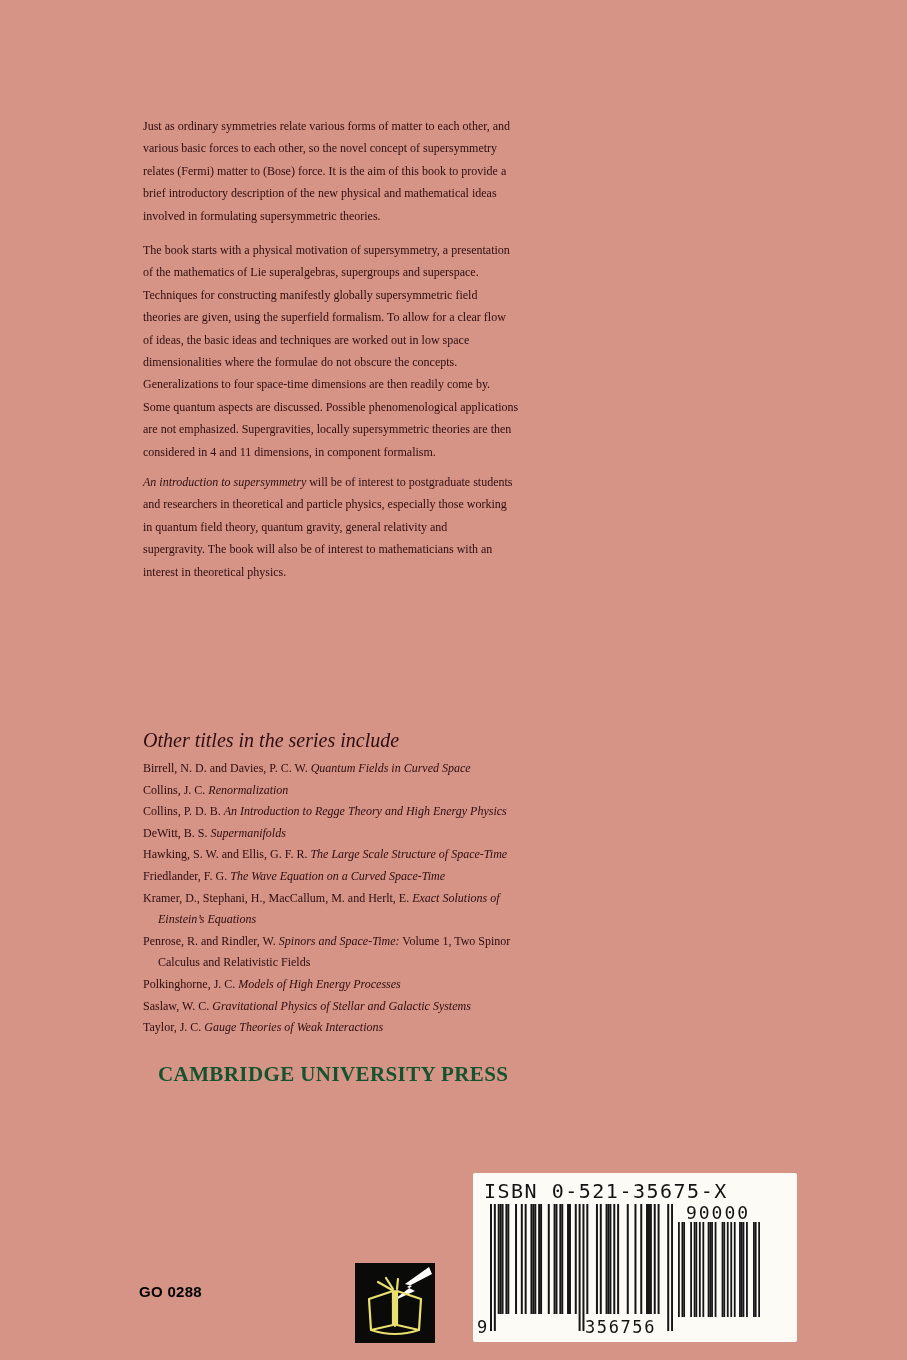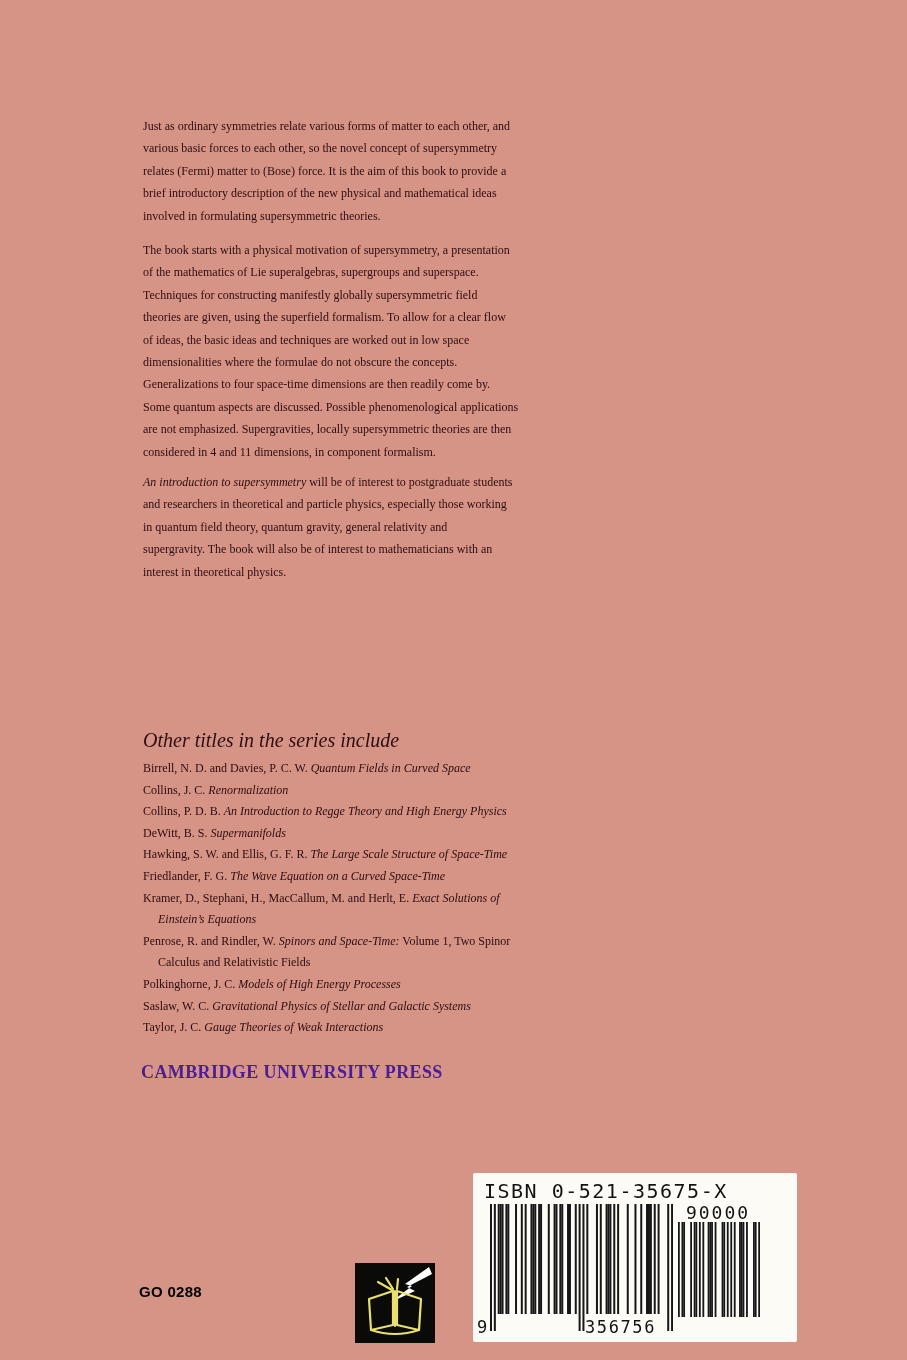--- a/index.html
+++ b/index.html
@@ -21,23 +21,23 @@
     position:absolute;left:143px;top:730px;width:700px;
     font-size:20px;font-style:italic;line-height:21px;
   }
   #book-list{
     position:absolute;left:143px;top:758px;width:710px;
     font-size:12px;line-height:21.6px;
   }
   .book{white-space:pre-line;padding-left:15px;text-indent:-15px;}
   .book .ti{font-style:italic;}
   #publisher{
-    position:absolute;left:141px;top:1062px;width:700px;
-    font-size:18px;font-weight:bold;letter-spacing:0.4px;
-    color:#4c1d95;
+    position:absolute;left:158px;top:1062px;width:700px;
+    font-size:21px;font-weight:bold;letter-spacing:0.4px;
+    color:#14532d;
   }
   #print-code{
     position:absolute;left:139px;top:1283px;
     font-family:"Liberation Sans",sans-serif;
     font-size:15px;font-weight:600;letter-spacing:0.3px;color:#000000;
   }
   #logo{position:absolute;left:355px;top:1263px;width:80px;height:80px;}
   #isbn-panel{
     position:absolute;left:473px;top:1173px;width:324px;height:169px;
     background:#fcfbf5;border-radius:2px;color:#131313;

